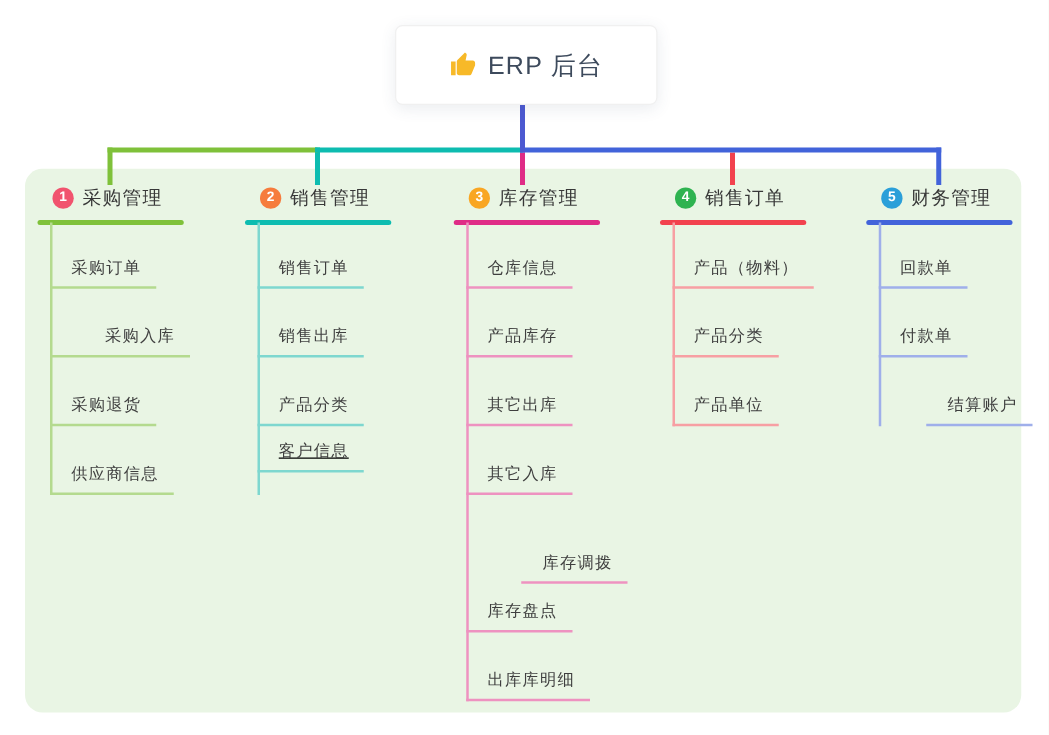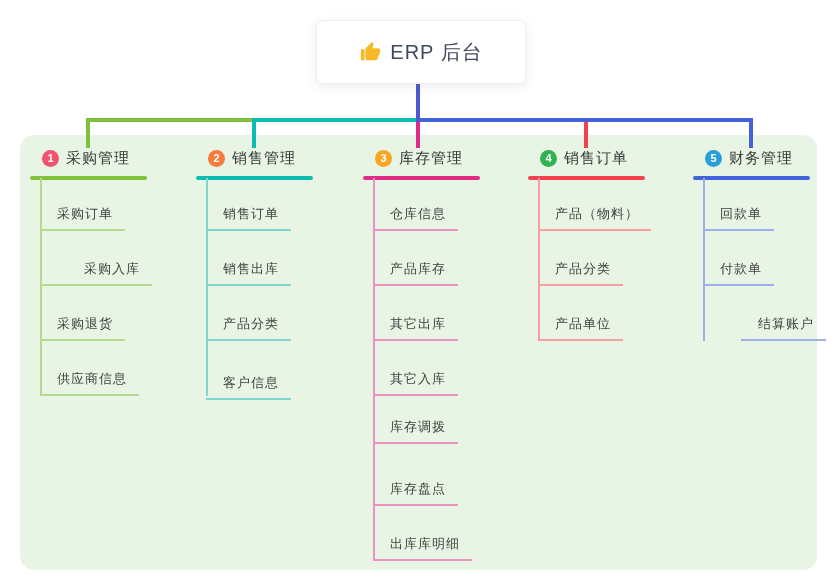--- a/index.html
+++ b/index.html
@@ -107,21 +107,21 @@
       <div class="stem" style="background: rgb(126, 215, 207); height: 218px;"></div>
       <div class="child-row" style="top: 36px; height: 49px;">
         <span class="child-label" style="border-bottom-color: rgb(126, 215, 207);">销售订单</span>
       </div>
       <div class="child-row" style="top: 91px; height: 49px;">
         <span class="child-label" style="border-bottom-color: rgb(126, 215, 207);">销售出库</span>
       </div>
       <div class="child-row" style="top: 146px; height: 49px;">
         <span class="child-label" style="border-bottom-color: rgb(126, 215, 207);">产品分类</span>
       </div>
-      <div class="child-row" style="top: 205px; height: 49px;">
+      <div class="child-row" style="top: 183px; height: 49px; text-decoration: underline;">
         <span class="child-label" style="border-bottom-color: rgb(126, 215, 207);">客户信息</span>
       </div>
     </div>
     <div class="branch-col" style="left: 363px;">
       <div class="branch-head">
         <span class="badge" style="background: rgb(249, 166, 35);">3</span>
         <span class="branch-label">库存管理</span>
       </div>
       <div class="head-rule" style="background: rgb(223, 44, 134);"></div>
       <div class="stem" style="background: rgb(238, 146, 192); height: 383px;"></div>
@@ -130,21 +130,21 @@
       </div>
       <div class="child-row" style="top: 91px; height: 49px;">
         <span class="child-label" style="border-bottom-color: rgb(238, 146, 192);">产品库存</span>
       </div>
       <div class="child-row" style="top: 146px; height: 49px;">
         <span class="child-label" style="border-bottom-color: rgb(238, 146, 192);">其它出库</span>
       </div>
       <div class="child-row" style="top: 201px; height: 49px;">
         <span class="child-label" style="border-bottom-color: rgb(238, 146, 192);">其它入库</span>
       </div>
-      <div class="child-row" style="top: 249px; height: 49px;">
+      <div class="child-row" style="top: 272px; height: 49px; padding-left: 44px;">
         <span class="child-label" style="border-bottom-color: rgb(238, 146, 192);">库存调拨</span>
       </div>
       <div class="child-row" style="top: 311px; height: 49px;">
         <span class="child-label" style="border-bottom-color: rgb(238, 146, 192);">库存盘点</span>
       </div>
       <div class="child-row" style="top: 366px; height: 49px;">
         <span class="child-label" style="border-bottom-color: rgb(238, 146, 192);">出库库明细</span>
       </div>
     </div>
     <div class="branch-col" style="left: 528px;">

